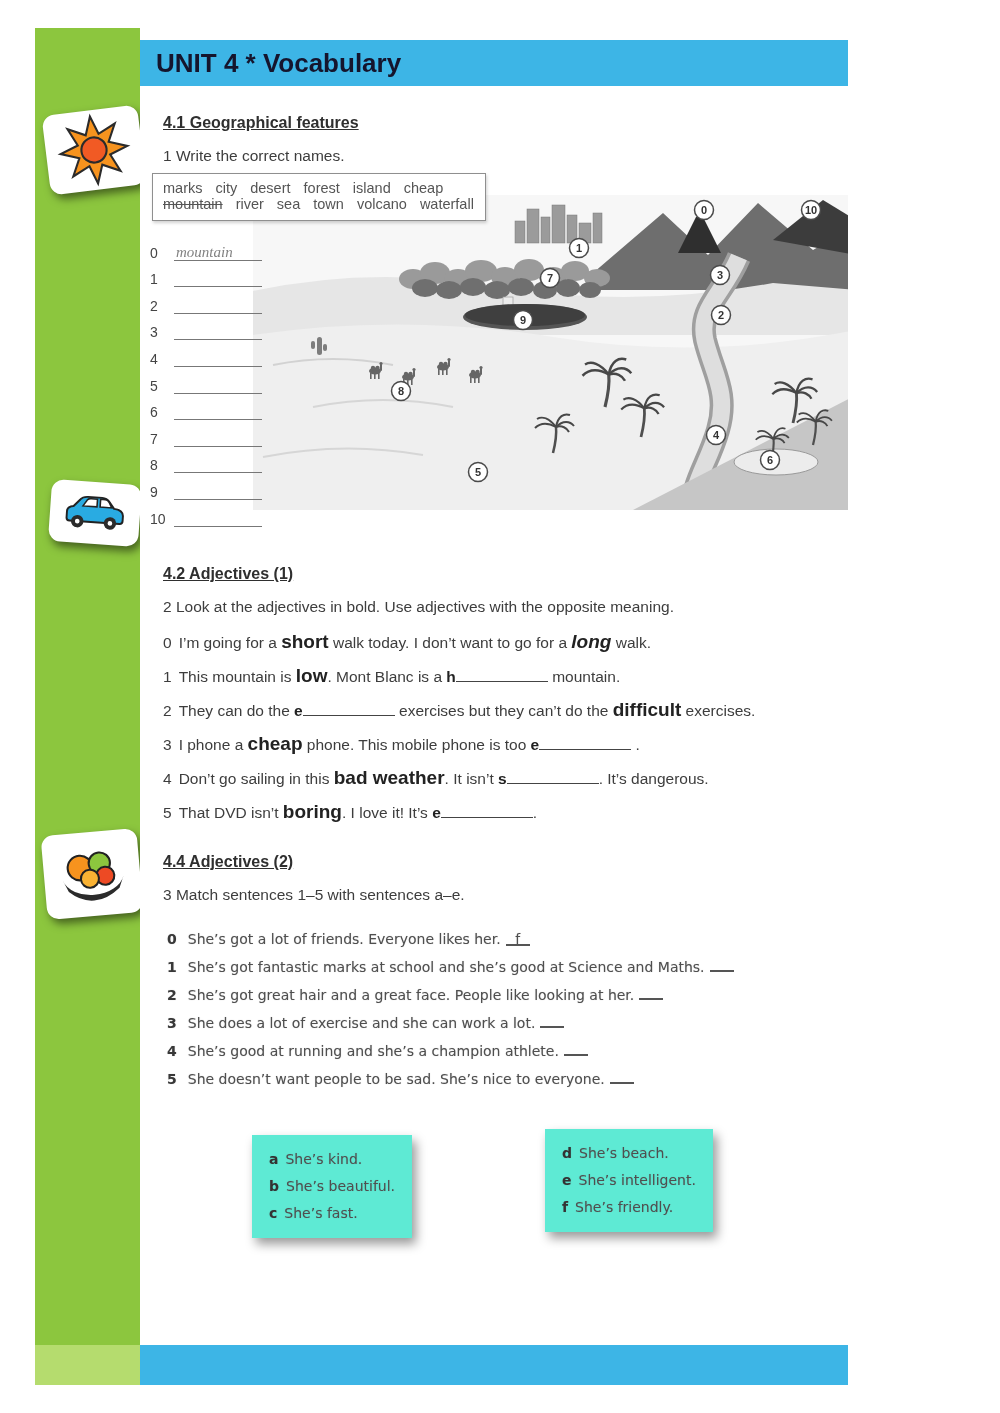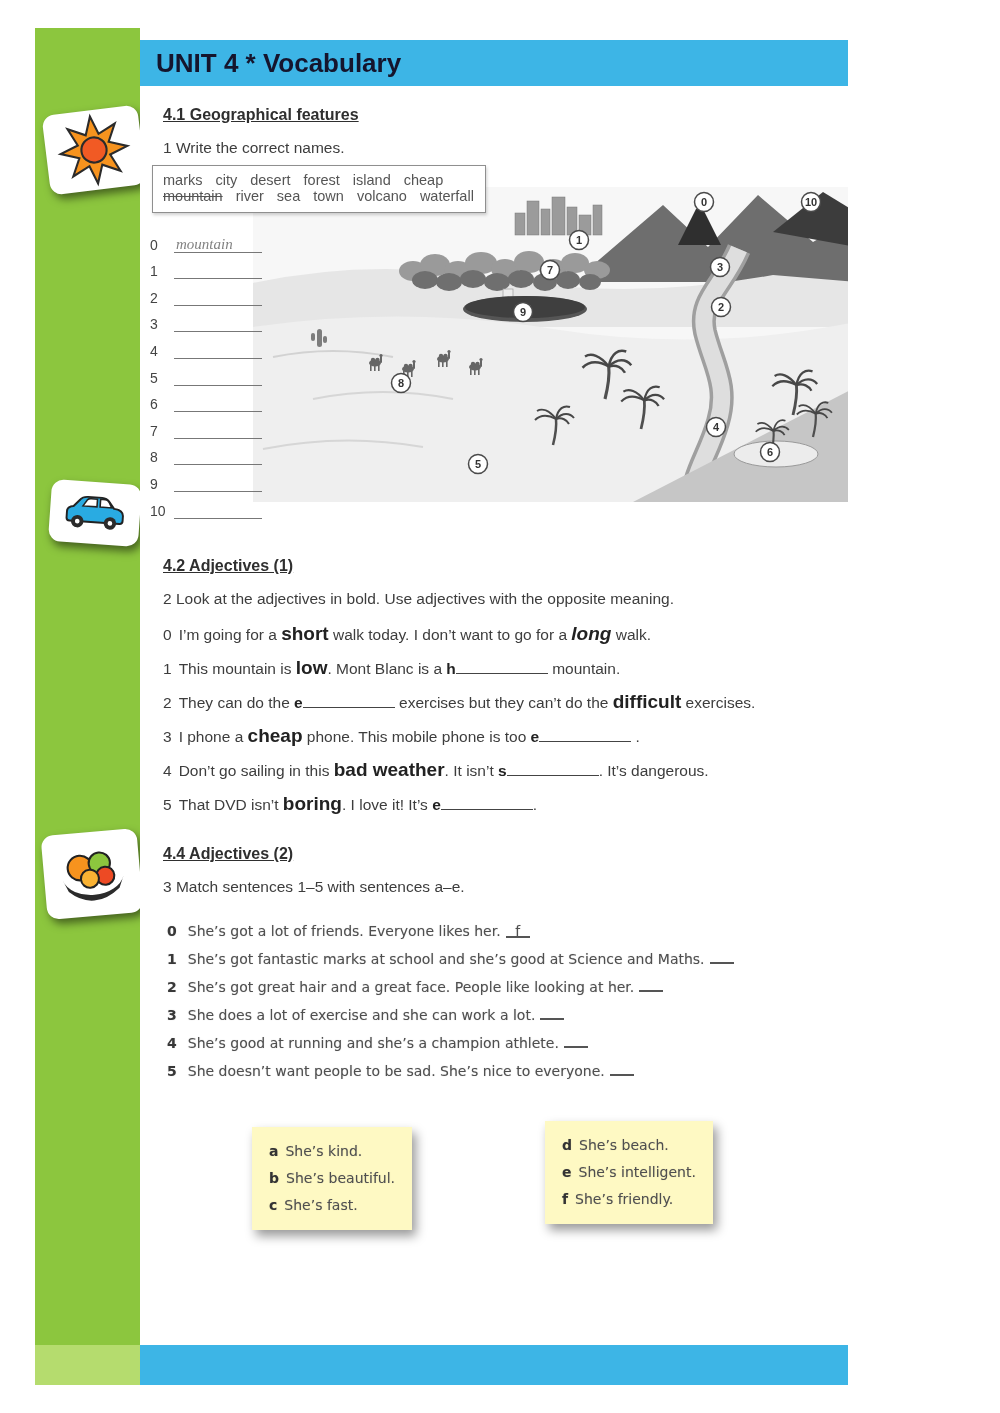--- a/index.html
+++ b/index.html
@@ -12,21 +12,21 @@
   .band-right{position:absolute;left:858px;top:28px;width:107px;height:1317px;background:#e2491d;}
   .band-right-bottom{position:absolute;left:858px;top:1345px;width:107px;height:40px;background:#d13a2c;}
 
   
   .header-bar{position:absolute;left:140px;top:40px;width:718px;height:46px;background:#3db5e6;
               display:flex;align-items:center;}
   .page-title{font-size:26px;font-weight:bold;color:#15152d;padding-left:16px;}
   .bottom-bar{position:absolute;left:140px;top:1345px;width:718px;height:40px;background:#3db5e6;}
 
   
-  .content{position:absolute;left:140px;top:86px;width:718px;height:1259px;background:#fff;padding-top:20px;box-sizing:border-box;}
+  .content{position:absolute;left:140px;top:86px;width:718px;height:1259px;background:#fff;padding-top:28px;box-sizing:border-box;}
 
   .h-underline{font-size:16px;font-weight:bold;color:#2f2f2f;text-decoration:underline;margin:0 0 9px 23px;}
   .instr{font-size:15.5px;color:#3d3d3d;margin:15px 0 0 23px;}
 
   
   .s41{position:relative;height:366px;margin-top:8px;}
   .wordbox{position:absolute;left:12px;top:0;width:312px;background:#fff;border:1px solid #8f8f8f;
            padding:6px 10px 8px;z-index:2;font-size:14.5px;color:#555;box-shadow:1px 2px 3px rgba(0,0,0,0.18);}
   .wordbox .w{margin-right:13px;white-space:nowrap;}
   .struck{text-decoration:line-through;}
@@ -50,21 +50,21 @@
   .s42 .instr{margin-bottom:15px;}
 
   
   .s44{margin-top:30px;}
   .match{margin:27px 0 0 27px;font-family:"DejaVu Sans",sans-serif;font-size:14px;color:#4f4f4f;}
   .match-row{margin-bottom:10px;text-shadow:0 0 1px rgba(90,90,90,0.35);}
   .mnum{font-weight:bold;color:#383838;margin-right:11px;}
   .mblank{display:inline-block;min-width:24px;border-bottom:2px solid #555;height:15px;margin-left:5px;
           text-align:center;box-sizing:border-box;}
   .boxes{position:relative;height:120px;margin-top:42px;}
-  .abox{position:absolute;background:#fef9c3;box-shadow:4px 6px 10px rgba(0,0,0,0.4);padding:11px 17px;
+  .abox{position:absolute;background:#5eead4;box-shadow:4px 6px 10px rgba(0,0,0,0.4);padding:11px 17px;
         font-family:"DejaVu Sans",sans-serif;font-size:14px;color:#4f4f4f;line-height:27px;
         text-shadow:0 0 1px rgba(90,90,90,0.3);}
   .abox b{color:#333;margin-right:7px;}
   .abox1{left:112px;top:6px;}
   .abox2{left:405px;top:0;}
 
   
   .card{position:absolute;background:#fff;border-radius:12px;box-shadow:3px 5px 9px rgba(0,0,0,0.5);
         display:flex;align-items:center;justify-content:center;}
   .card-sun{left:46px;top:110px;width:96px;height:80px;transform:rotate(-7deg);}

